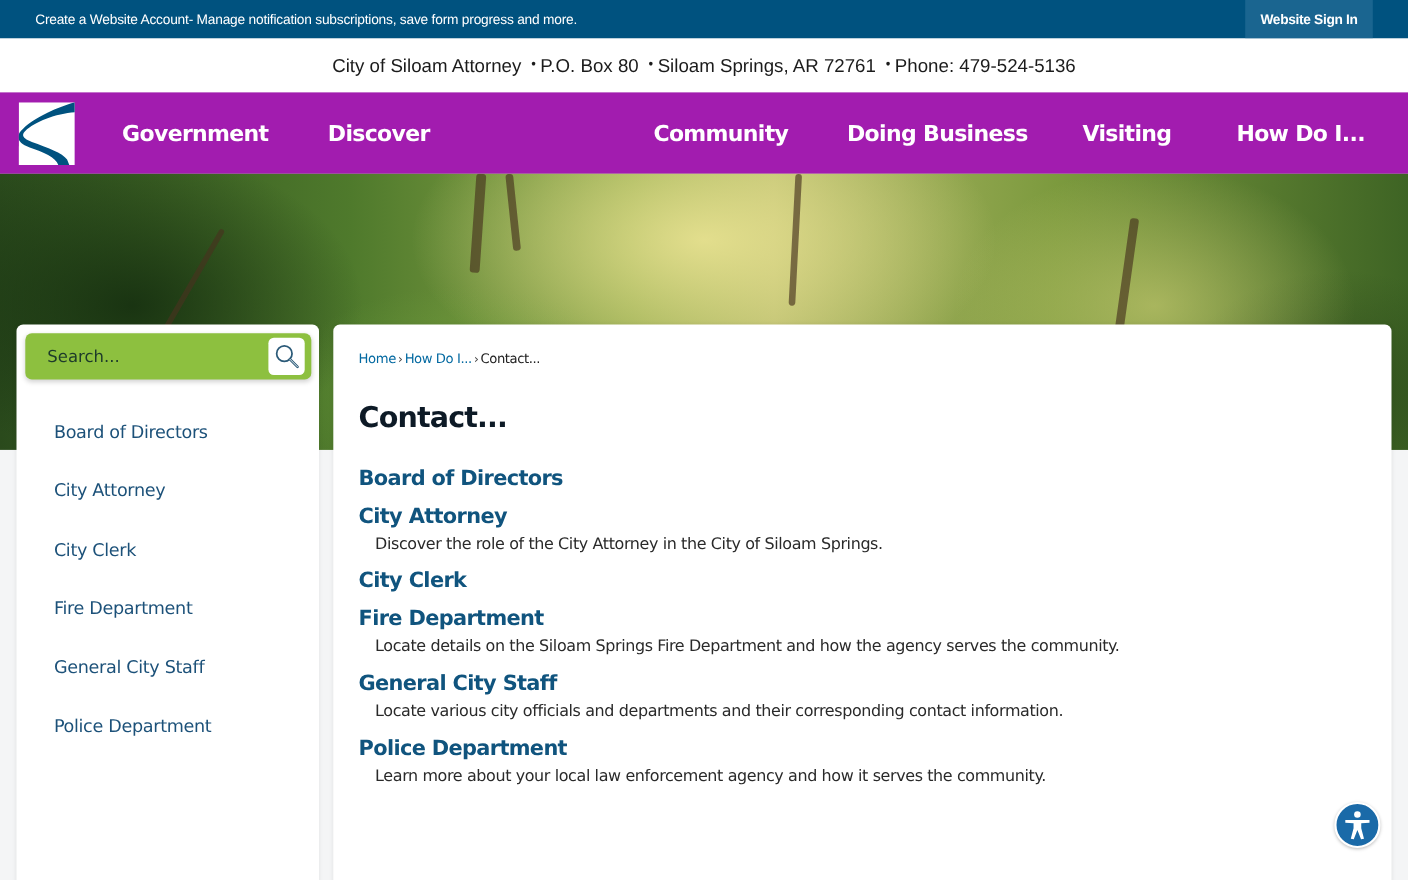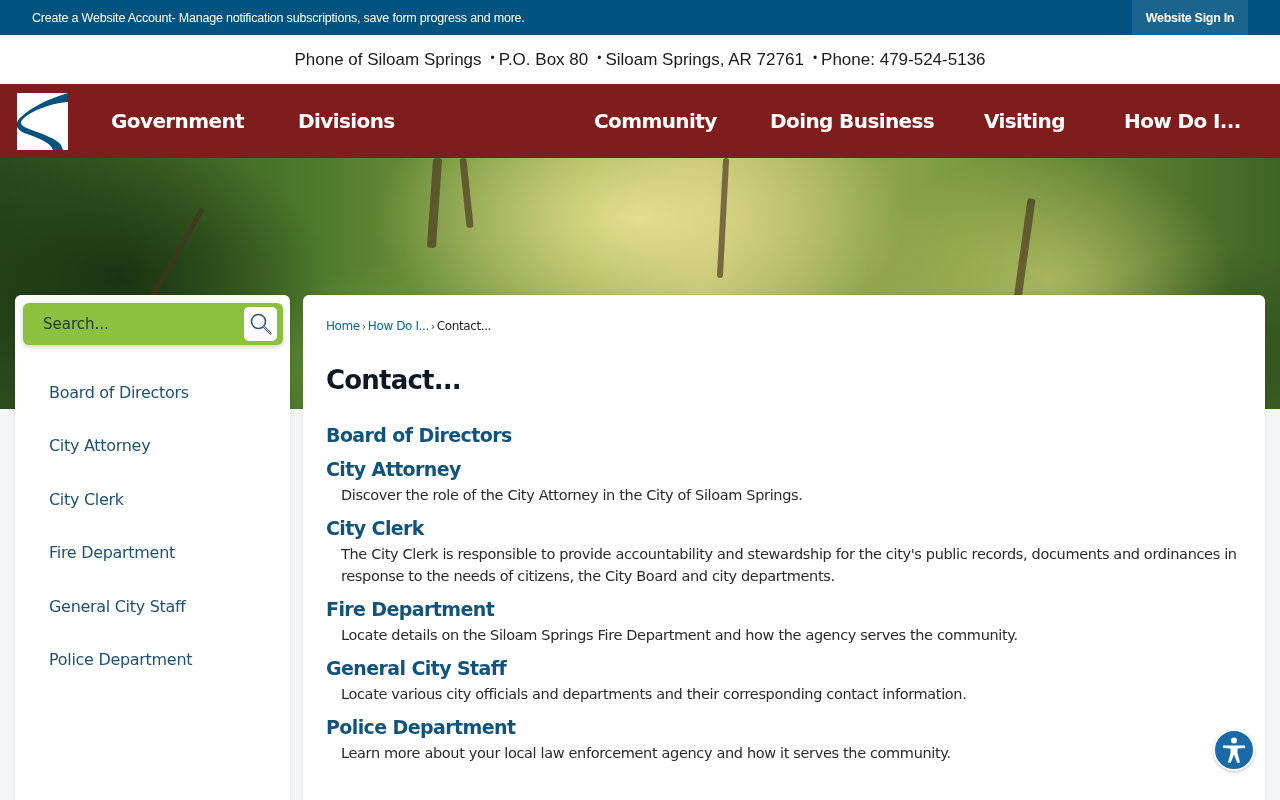--- a/index.html
+++ b/index.html
@@ -44,21 +44,21 @@
       display: flex; align-items: center; justify-content: center;
       font-family: "Liberation Sans", sans-serif;
       font-size: 17px; color: #1b1b1b;
       white-space: nowrap;
     }
     .addressbar .sep { margin: 0 4px 0 9px; font-size: 12px; position: relative; top: -2px; }
 
     
     .mainnav {
       position: absolute; left: 0; top: 84px; width: 1280px; height: 74px;
-      background: #7f1d1d;
+      background: #a21caf;
     }
     .logo {
       position: absolute; left: 17px; top: 9px; width: 51px; height: 57px;
       cursor: pointer;
     }
     .nav-item {
       position: absolute; top: 0; height: 74px;
       display: flex; align-items: center;
       color: #fff;
       font-family: "DejaVu Sans", sans-serif;
@@ -178,39 +178,39 @@
 
 <div class="topbar">
   <div class="msg">
     <b style="cursor:pointer">Create a Website Account</b>
       <span> - Manage notification subscriptions, save form progress and more.</span>
   </div>
   <div class="signin">Website Sign In</div>
 </div>
 
 <div class="addressbar">
-  <span>Phone of Siloam Springs</span>
+  <span>City of Siloam Attorney</span>
   <span class="sep">•</span>
   <span>P.O. Box 80</span>
   <span class="sep">•</span>
   <span>Siloam Springs, AR 72761</span>
   <span class="sep">•</span>
   <span>Phone: 479-524-5136</span>
 </div>
 
 <div class="mainnav">
   <div class="logo">
     <svg width="51" height="57" viewBox="0 0 51 57">
       <rect x="0" y="0" width="51" height="57" fill="#ffffff"></rect>
       <path d="M51 0 L51 9 C34 10 14 18 6 26 C2 30 4 33 12 36 C26 41 40 46 44 52 L46 57 L36 57 C34 50 22 45 10 41 C-2 37 -3 30 4 24 C12 16 30 6 51 0 Z" fill="#00527f"></path>
       <path d="M0 40 C10 44 24 48 30 57 L0 57 Z" fill="#ffffff"></path>
     </svg>
   </div>
   <div class="nav-item" style="left:111px">Government</div>
-  <div class="nav-item" style="left:298px">Divisions</div>
+  <div class="nav-item" style="left:298px">Discover</div>
   <div class="nav-item" style="left:594px">Community</div>
   <div class="nav-item" style="left:770px">Doing Business</div>
   <div class="nav-item" style="left:984px">Visiting</div>
   <div class="nav-item" style="left:1124px">How Do I...</div>
 </div>
 
 <div class="hero">
   <div class="trunk" style="left:430px; top:0; width:9px; height:90px; transform:rotate(4deg);"></div>
   <div class="trunk" style="left:463px; top:0; width:7px; height:70px; transform:rotate(-6deg);"></div>
   <div class="trunk" style="left:720px; top:0; width:6px; height:120px; transform:rotate(3deg);"></div>
@@ -247,21 +247,20 @@
   <div class="entries">
     <div class="entry">
       <h3>Board of Directors</h3>
     </div>
     <div class="entry">
       <h3>City Attorney</h3>
       <p>Discover the role of the City Attorney in the City of Siloam Springs.</p>
     </div>
     <div class="entry">
       <h3>City Clerk</h3>
-      <p>The City Clerk is responsible to provide accountability and stewardship for the city's public records, documents and ordinances in response to the needs of citizens, the City Board and city departments.</p>
     </div>
     <div class="entry">
       <h3>Fire Department</h3>
       <p>Locate details on the Siloam Springs Fire Department and how the agency serves the community.</p>
     </div>
     <div class="entry">
       <h3>General City Staff</h3>
       <p>Locate various city officials and departments and their corresponding contact information.</p>
     </div>
     <div class="entry">

